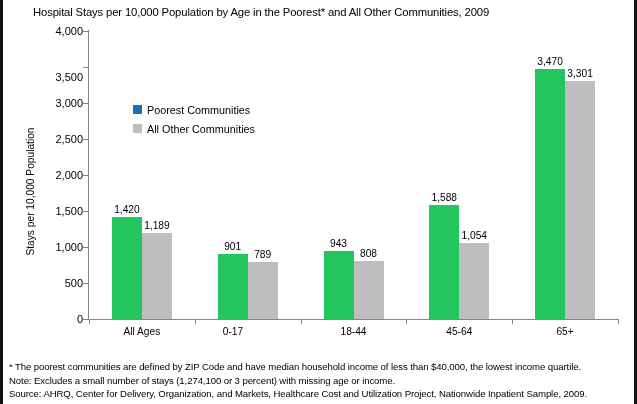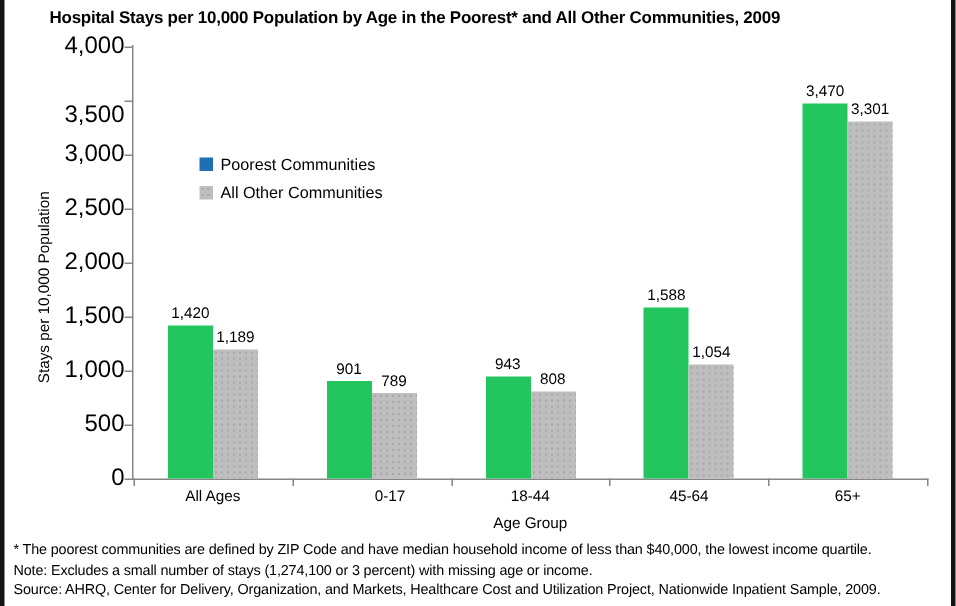--- a/index.html
+++ b/index.html
@@ -11,34 +11,34 @@
   }
   #frame{
     position:relative;width:637px;height:404px;box-sizing:border-box;
     border-left:3px solid #141414;border-right:3px solid #141414;
     background:#ffffff;
   }
 
   
   #title{
     position:absolute;left:30px;top:6px;width:590px;
-    font-size:11.3px;font-weight:bold;letter-spacing:-0.15px;
+    font-size:11.3px;font-weight:normal;letter-spacing:-0.15px;
     white-space:nowrap;
   }
 
   
   
   #plot{position:absolute;left:86px;top:31px;width:529px;height:288px;}
   #yspine{position:absolute;left:85px;top:30px;width:1px;height:290px;background:#868686;}
   #xspine{position:absolute;left:85px;top:319px;width:531px;height:1px;background:#868686;}
 
   .ytick{position:absolute;left:80px;width:5px;height:1px;background:#868686;}
   .ylabel{
     position:absolute;right:0;width:46px;text-align:right;
-    font-size:16px;line-height:10px;
+    font-size:11px;line-height:10px;
   }
   #ylabels{position:absolute;left:25px;top:0;width:55px;height:404px;}
 
   .xtick{position:absolute;top:319px;width:1px;height:5px;background:#868686;}
 
   #yaxis-title{
     position:absolute;left:-43px;top:186px;width:140px;
     font-size:10.2px;text-align:center;
     transform:rotate(-90deg);transform-origin:center center;
     white-space:nowrap;
@@ -159,27 +159,26 @@
   <div id="ticksx">
       <div class="xtick" style="left: 86px;"></div>
       <div class="xtick" style="left: 191.8px;"></div>
       <div class="xtick" style="left: 297.6px;"></div>
       <div class="xtick" style="left: 403.4px;"></div>
       <div class="xtick" style="left: 509.2px;"></div>
       <div class="xtick" style="left: 615px;"></div>
     </div>
   <div id="xcats">
       <div class="xcat" style="left: 78.9px; width: 120px;">All Ages</div>
-      <div class="xcat" style="left: 197px; width: 120px;">0-17</div>
+      <div class="xcat" style="left: 170px; width: 120px;">0-17</div>
       <div class="xcat" style="left: 290.5px; width: 120px;">18-44</div>
       <div class="xcat" style="left: 396.3px; width: 120px;">45-64</div>
       <div class="xcat" style="left: 502.1px; width: 120px;">65+</div>
     </div>
 
-  <div id="xaxis-title">Age Group</div>
 
   <div id="legend">
     <div class="leg-row">
       <span class="leg-sw blue"></span>
       <span class="leg-tx">Poorest Communities</span>
     </div>
     <div class="leg-row">
       <span class="leg-sw gray"></span>
       <span class="leg-tx">All Other Communities</span>
     </div>

